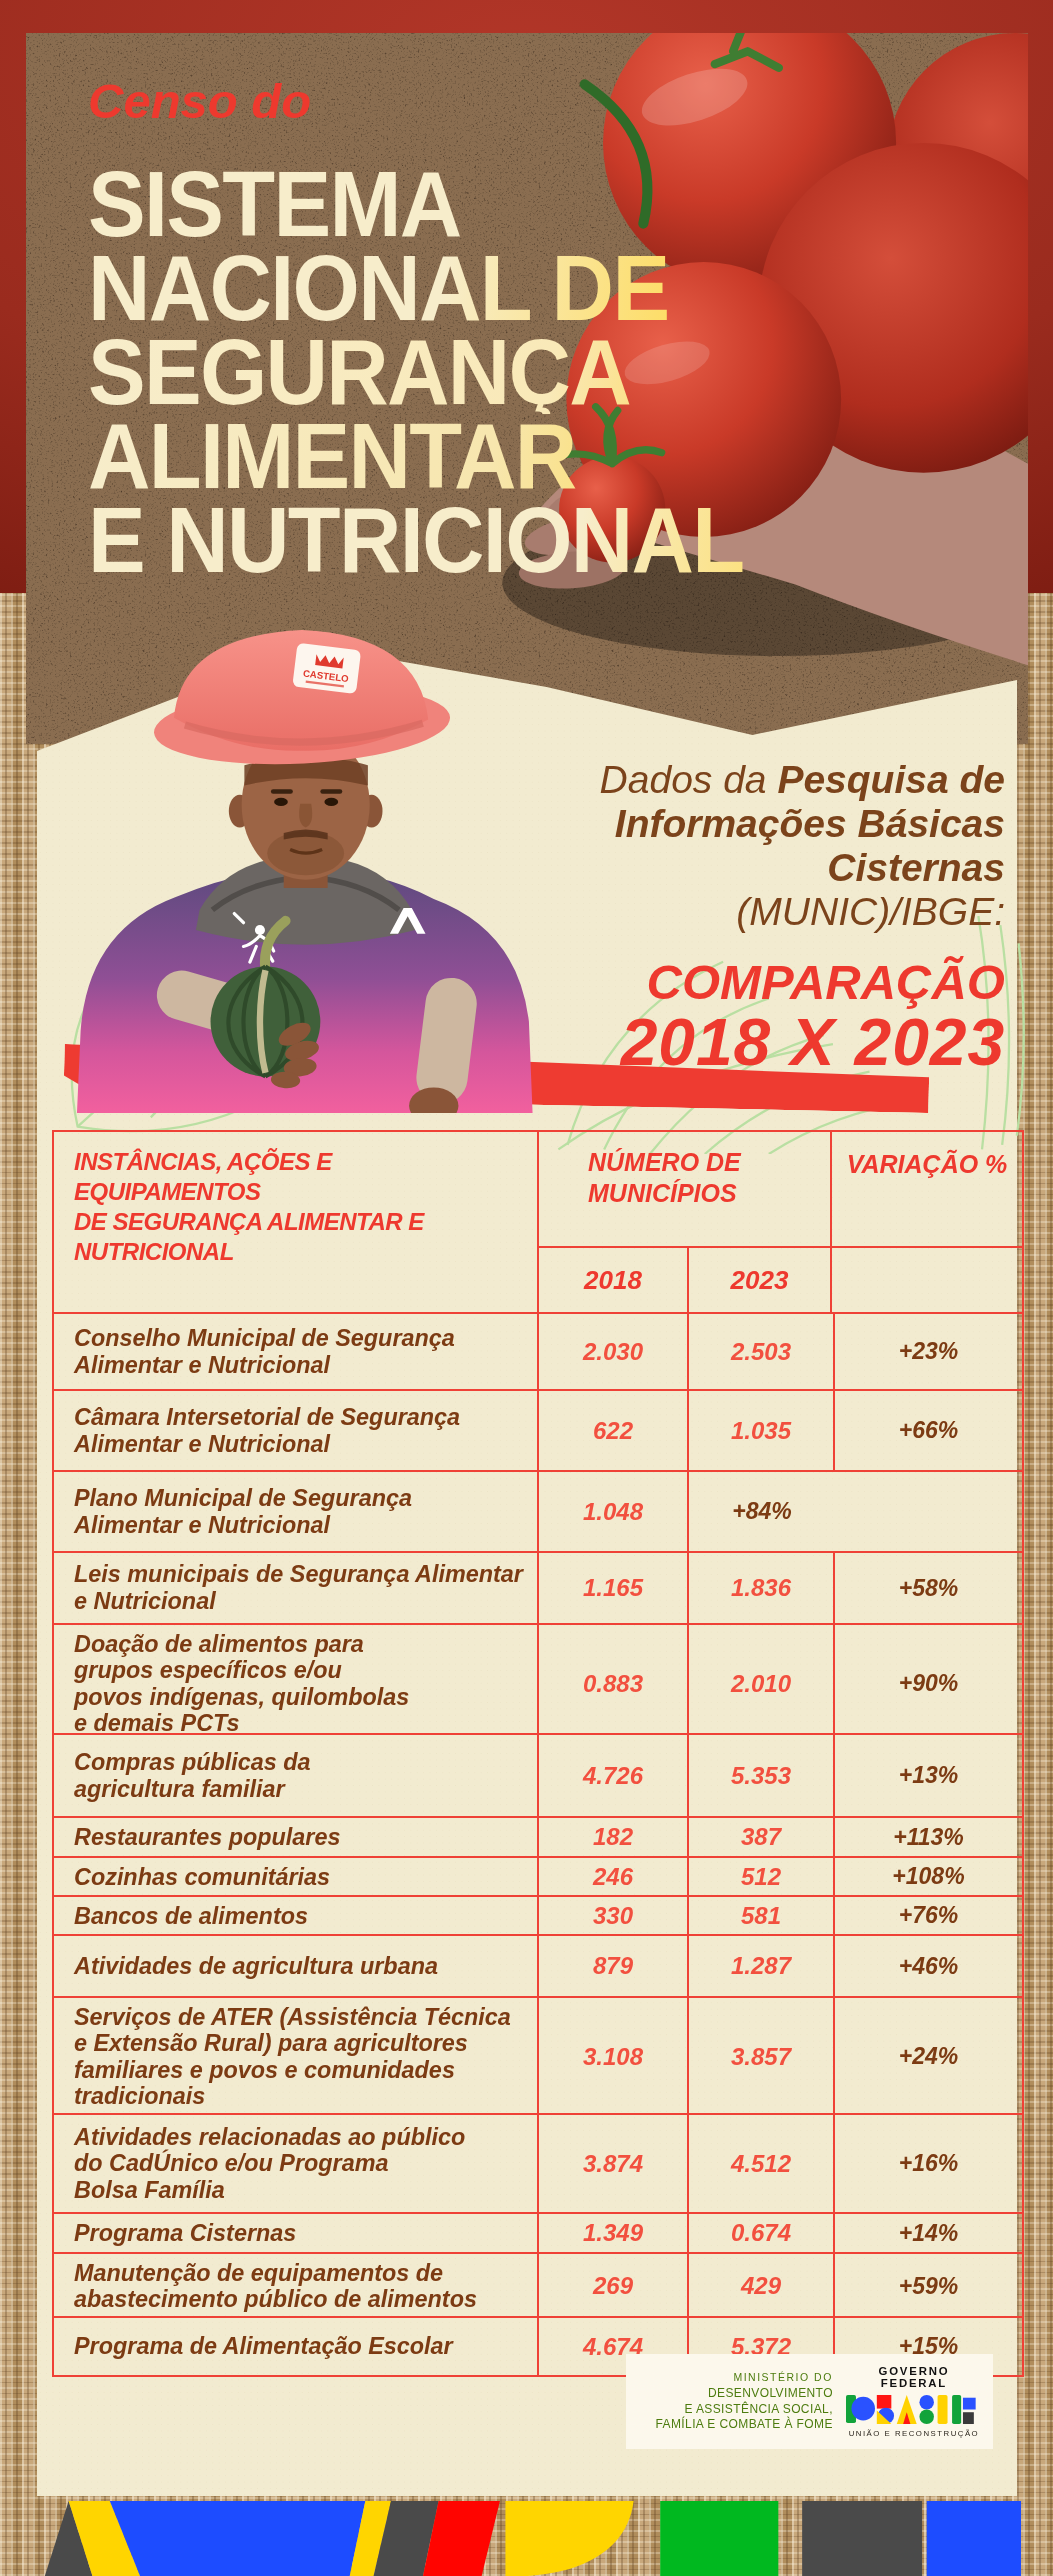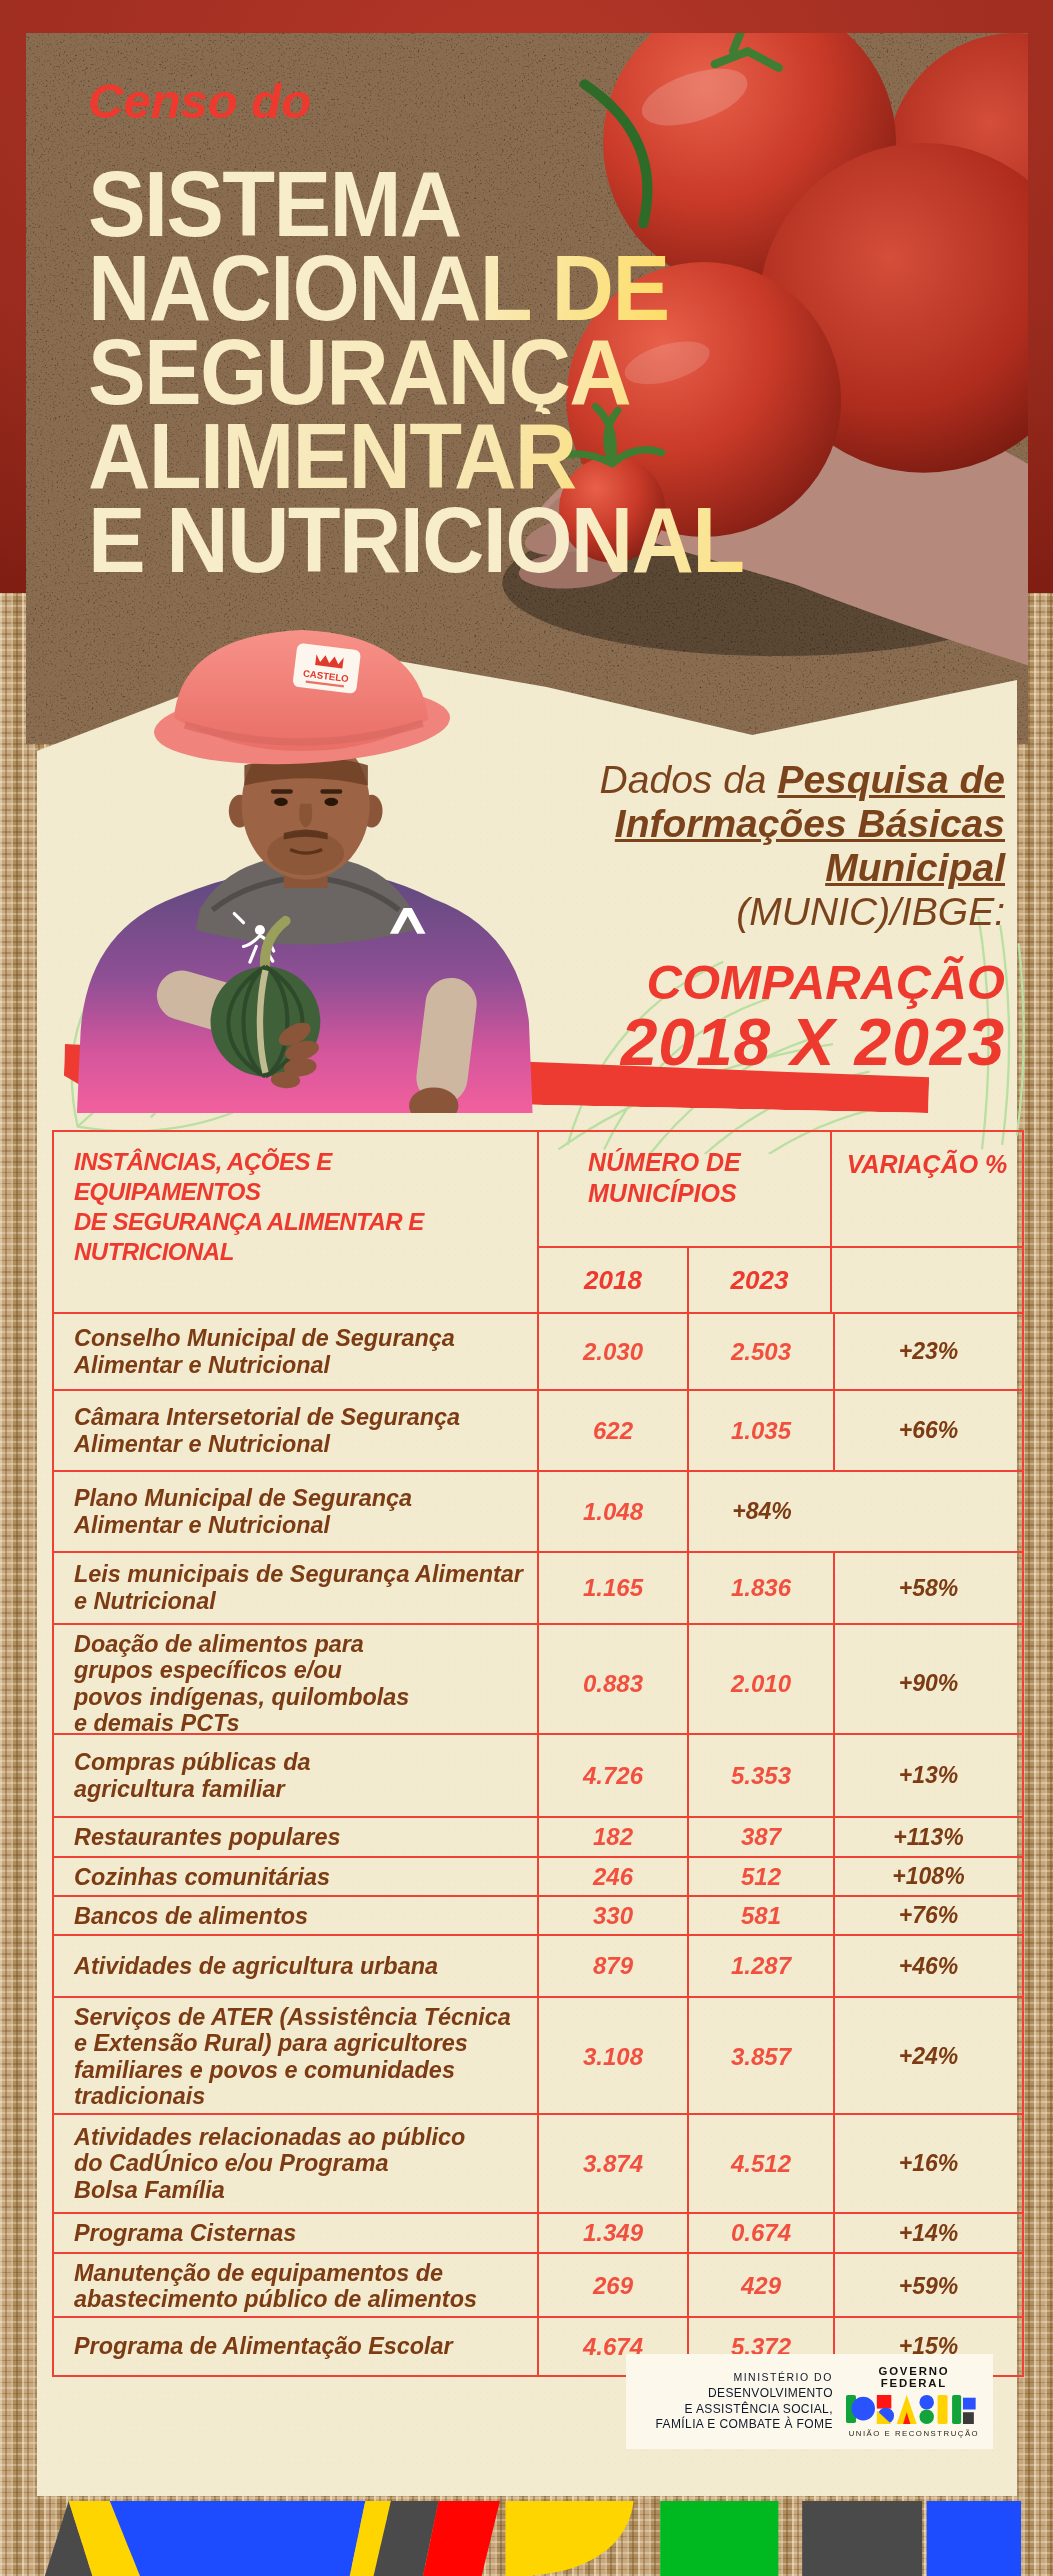--- a/index.html
+++ b/index.html
@@ -38,21 +38,21 @@
   .leaf-palm{left:549px;top:852px;width:394px;height:302px;}
   .leaf-edge{left:969px;top:916px;width:59px;height:238px;}
   .ribbon{position:absolute;left:64px;top:1053px;width:865px;height:51px;background:#ee3b31;
         transform:rotate(1.2deg);z-index:3;
         clip-path:polygon(0 0,100% 30%,100% 100%,4% 100%,0 62%);}
   .farmer{position:absolute;left:20px;top:608px;width:586px;height:505px;z-index:4;}
   .farmer svg{display:block;width:100%;height:100%;}
   
   .lead{position:absolute;top:758px;right:48px;width:586px;text-align:right;z-index:5;
         color:#7b431b;font-style:italic;font-size:39px;line-height:44px;font-weight:400;}
-  .lead b{font-weight:700;text-decoration:underline;}
+  .lead b{font-weight:700;}
   .comparison{position:absolute;top:956px;right:48px;text-align:right;z-index:5;
         color:#ee392e;font-style:italic;font-weight:700;}
   .comp1{font-size:49px;line-height:53px;letter-spacing:0;}
   .comp2{font-size:66px;line-height:66px;letter-spacing:0.9px;}
   
   .tbl{position:absolute;left:52px;top:1130px;width:968px;z-index:5;
         border:2.7px solid #ef4136;}
   .thead{display:grid;grid-template-columns:485px 293px 190px;grid-template-rows:114px 66px;}
   .thead>div,.trow>div{box-sizing:border-box;}
   .h-label{grid-row:1/3;border-right:2.7px solid #ef4136;padding:14.7px 16.5px 0 20px;
@@ -74,21 +74,21 @@
   .c2,.c3{border-right:2.7px solid #ef4136;justify-content:center;
         color:#f2503f;font-weight:700;font-style:italic;font-size:24px;}
   .c4{justify-content:center;color:#7c3b13;font-weight:700;font-style:italic;font-size:23px;}
   .pre{white-space:pre-line;}
   .r0{height:75px}.r1{height:79px}.r2{height:79px}.r3{height:70px}.r4{height:108px}
   .r5{height:81px}.r6{height:38px}.r7{height:37px}.r8{height:37px}.r9{height:60px}
   .r10{height:115px}.r11{height:97px}.r12{height:38px}.r13{height:62px}.r14{height:57px}
   
   .gov-box{position:absolute;left:626px;top:2354px;width:367px;height:95px;z-index:5;
         background:#fcf8ec;display:flex;align-items:center;justify-content:flex-end;padding:0 11px;box-sizing:border-box;}
-  .ministry{text-align:right;color:#0f172a;margin-right:13px;width:200px;}
+  .ministry{text-align:right;color:#4d7c0f;margin-right:13px;width:200px;}
   .m-top{font-size:10.5px;letter-spacing:1.5px;line-height:15.6px;font-weight:400;}
   .m-bold{font-size:12px;letter-spacing:0.4px;line-height:15.6px;font-weight:400;}
   .gov-logo{width:139px;text-align:center;color:#111;}
   .gov-h{font-size:11.4px;font-weight:700;letter-spacing:1.8px;}
   .gov-logo svg{display:block;margin:2.7px auto 1.8px auto;}
   .gov-t{font-size:7.8px;letter-spacing:1.5px;font-weight:400;color:#2a241c;}
   .sr{position:absolute;width:0.9px;height:0.9px;overflow:hidden;clip-path:inset(50%);}
   
   .band{position:absolute;left:32px;top:2501px;width:989px;height:75px;z-index:5;}
   .band svg{display:block;width:100%;height:100%;}
@@ -251,21 +251,21 @@
         <ellipse cx="308" cy="484" rx="19" ry="10" transform="rotate(-16 308 484)"></ellipse>
         <ellipse cx="306" cy="502" rx="18" ry="10" transform="rotate(-6 306 502)"></ellipse>
         <ellipse cx="290" cy="516" rx="16" ry="9" transform="rotate(4 290 516)"></ellipse>
       </g>
     </svg>
   </div>
 
   <div class="lead">
     <div><span>Dados da </span><b>Pesquisa de</b></div>
     <div><b>Informações Básicas</b></div>
-    <div><b>Municipal</b></div>
+    <div><b>Cisternas</b></div>
     <div><span>(MUNIC)/IBGE:</span></div>
   </div>
   <div class="comparison">
     <div class="comp1">COMPARAÇÃO</div>
     <div class="comp2">2018 X 2023</div>
   </div>
 
   <div class="tbl">
     <div class="thead">
       <div class="h-label pre">INSTÂNCIAS, AÇÕES E EQUIPAMENTOS

